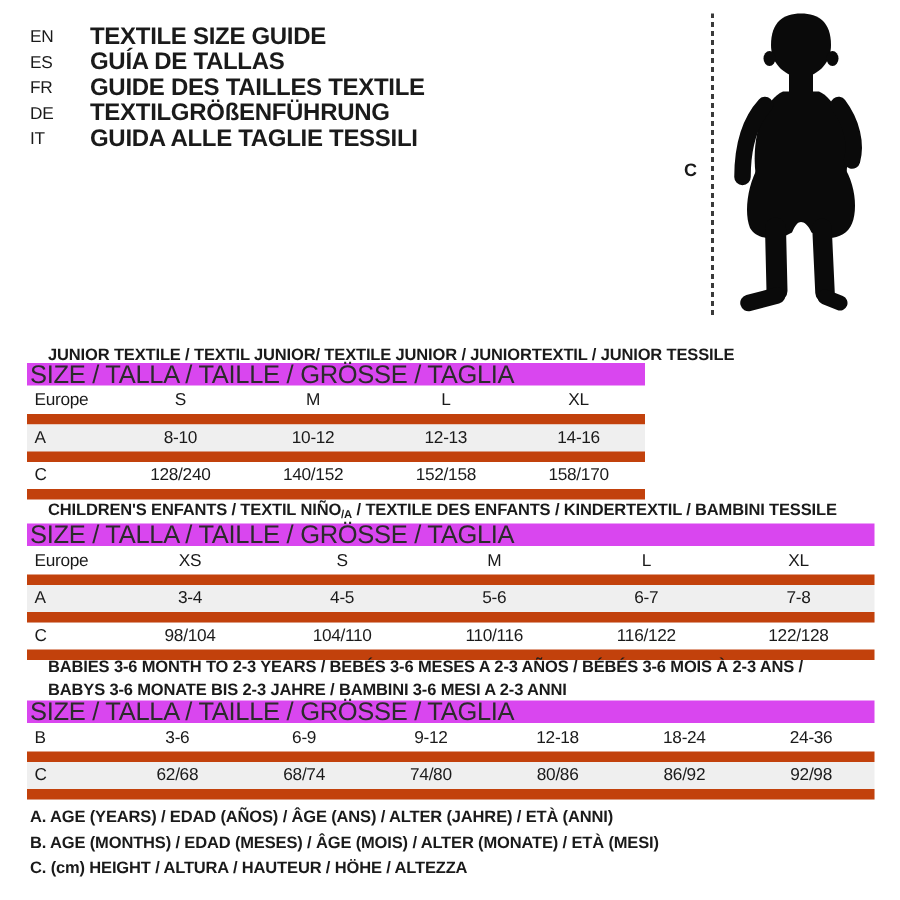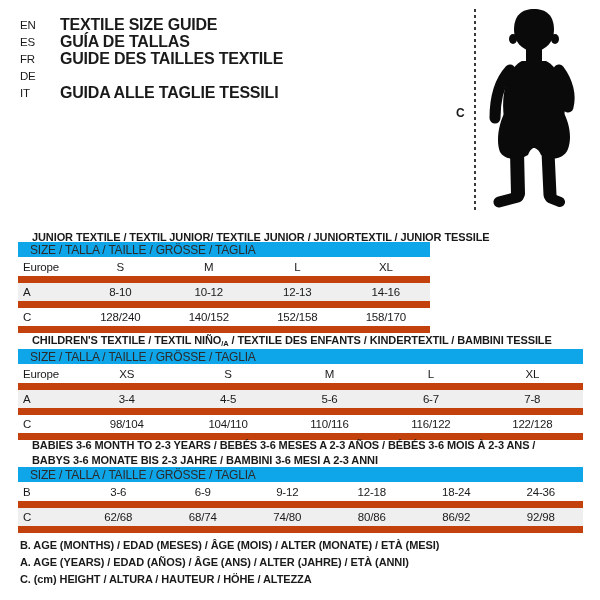--- a/index.html
+++ b/index.html
@@ -28,22 +28,22 @@
   #sec2-title { top:322px; }
   #sec3-title { top:426px; line-height:14.5px; }
   .sub { font-size:7.5px; font-weight:bold; vertical-align:-2px; }
 
   
   .size-table { position:absolute; left:18px; font-size:11.5px; letter-spacing:-0.2px; }
   .t1 { top:242px; width:412px; }
   .t2 { top:349px; width:565px; }
   .t3 { top:467px; width:565px; }
   .thead {
-    height:15px; background:#0ea5e9; color:#2b2b2b; display:flex; align-items:center;
-    padding-left:12px; font-size:12px; box-sizing:border-box; margin-bottom:1px;
+    height:15px; background:#d946ef; color:#2b2b2b; display:flex; align-items:center;
+    padding-left:2px; font-size:17px; box-sizing:border-box; margin-bottom:1px;
   }
   .trow { display:grid; height:18px; align-items:center; border-bottom:7px solid #c2410c; }
   .t1 .trow { grid-template-columns:58px repeat(4,1fr); }
   .t2 .trow { grid-template-columns:58px repeat(5,1fr); }
   .t3 .trow { grid-template-columns:58px repeat(6,1fr); }
   .trow.shade { background:#efefef; }
   .tlabel { padding-left:5px; }
   .tcell { text-align:center; }
 
   
@@ -63,20 +63,21 @@
     <div class="lang-row">
       <span class="lang-code">ES</span>
       <span class="lang-title">GUÍA DE TALLAS</span>
     </div>
     <div class="lang-row">
       <span class="lang-code">FR</span>
       <span class="lang-title">GUIDE DES TAILLES TEXTILE</span>
     </div>
     <div class="lang-row">
       <span class="lang-code">DE</span>
+      <span class="lang-title">TEXTILGRÖßENFÜHRUNG</span>
     </div>
     <div class="lang-row">
       <span class="lang-code">IT</span>
       <span class="lang-title">GUIDA ALLE TAGLIE TESSILI</span>
     </div>
   </header>
 
   <span class="figure-label">C</span>
   <div class="dashed-line"></div>
   <svg class="baby-svg" width="100" height="202" viewBox="0 0 100 202" fill="#0a0a0a" stroke="none">
@@ -119,21 +120,21 @@
     </div>
     <div class="trow">
       <span class="tlabel">C</span>
       <span class="tcell">128/240</span>
       <span class="tcell">140/152</span>
       <span class="tcell">152/158</span>
       <span class="tcell">158/170</span>
     </div>
   </div>
 
-  <h2 class="sec-title" id="sec2-title"><span>CHILDREN'S TEXTILE / TEXTIL NIÑO</span><span class="sub">/A</span><span> / TEXTILE DES ENFANTS / KINDERTEXTIL / BAMBINI TESSILE</span></h2>
+  <h2 class="sec-title" id="sec2-title"><span>CHILDREN'S ENFANTS / TEXTIL NIÑO</span><span class="sub">/A</span><span> / TEXTILE DES ENFANTS / KINDERTEXTIL / BAMBINI TESSILE</span></h2>
   <div class="size-table t2">
     <div class="thead">SIZE / TALLA / TAILLE / GRÖSSE / TAGLIA</div>
     <div class="trow">
       <span class="tlabel">Europe</span>
       <span class="tcell">XS</span>
       <span class="tcell">S</span>
       <span class="tcell">M</span>
       <span class="tcell">L</span>
       <span class="tcell">XL</span>
     </div>
@@ -175,18 +176,18 @@
       <span class="tcell">62/68</span>
       <span class="tcell">68/74</span>
       <span class="tcell">74/80</span>
       <span class="tcell">80/86</span>
       <span class="tcell">86/92</span>
       <span class="tcell">92/98</span>
     </div>
   </div>
 
   <footer class="legend">
+    <div class="legend-line">A. AGE (YEARS) / EDAD (AÑOS) / ÂGE (ANS) / ALTER (JAHRE) / ETÀ (ANNI)</div>
     <div class="legend-line">B. AGE (MONTHS) / EDAD (MESES) / ÂGE (MOIS) / ALTER (MONATE) / ETÀ (MESI)</div>
-    <div class="legend-line">A. AGE (YEARS) / EDAD (AÑOS) / ÂGE (ANS) / ALTER (JAHRE) / ETÀ (ANNI)</div>
     <div class="legend-line">C. (cm) HEIGHT / ALTURA / HAUTEUR / HÖHE / ALTEZZA</div>
   </footer>
 
 </div>
 
 </body></html>

